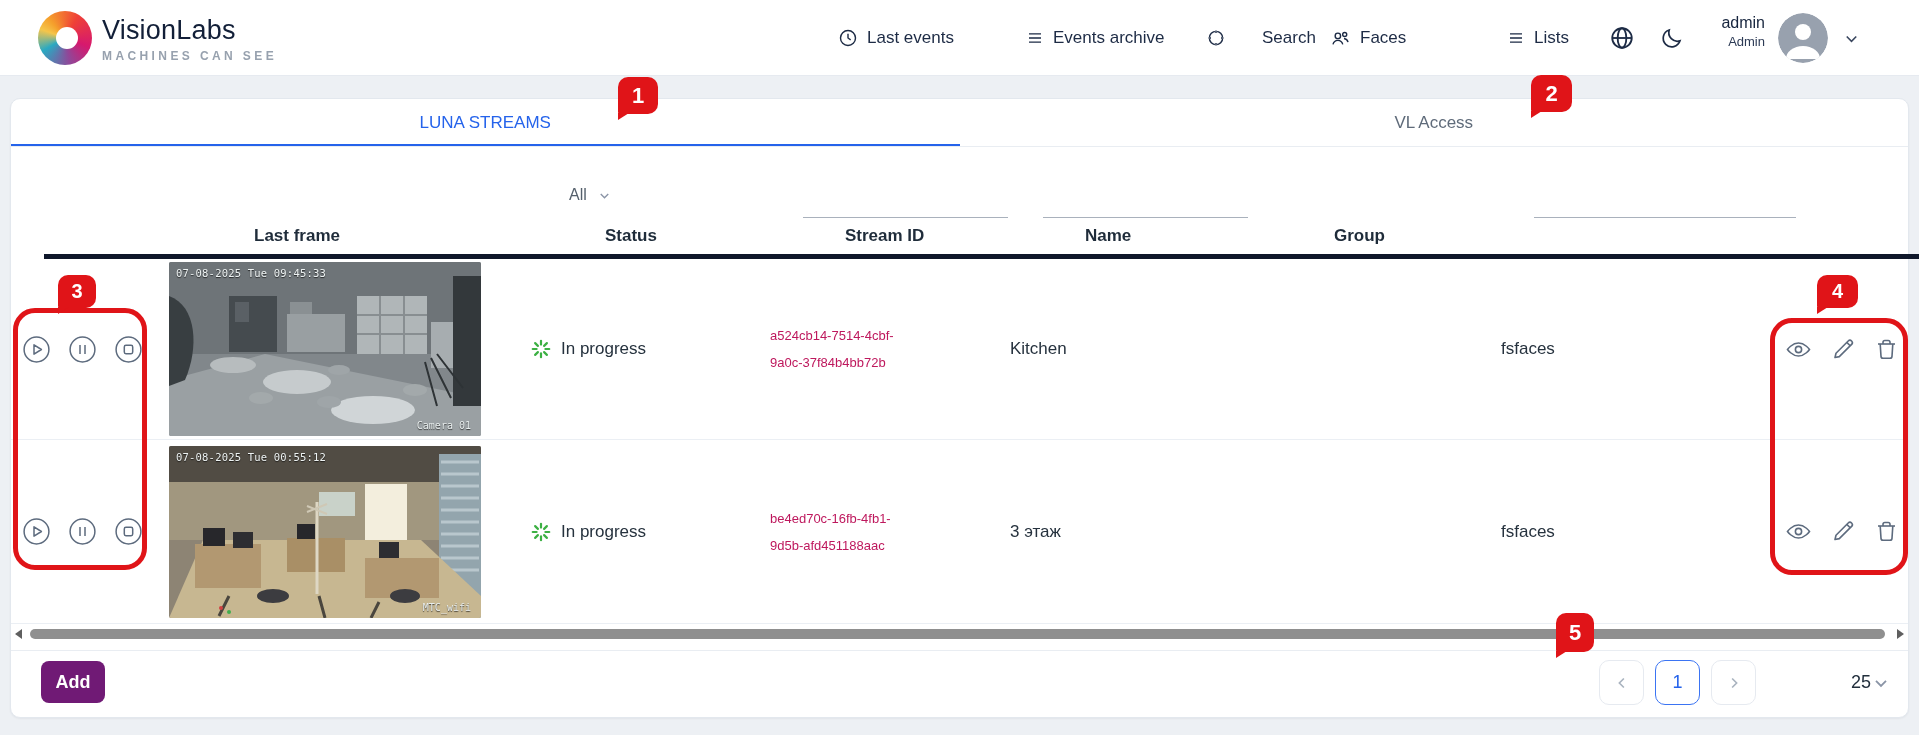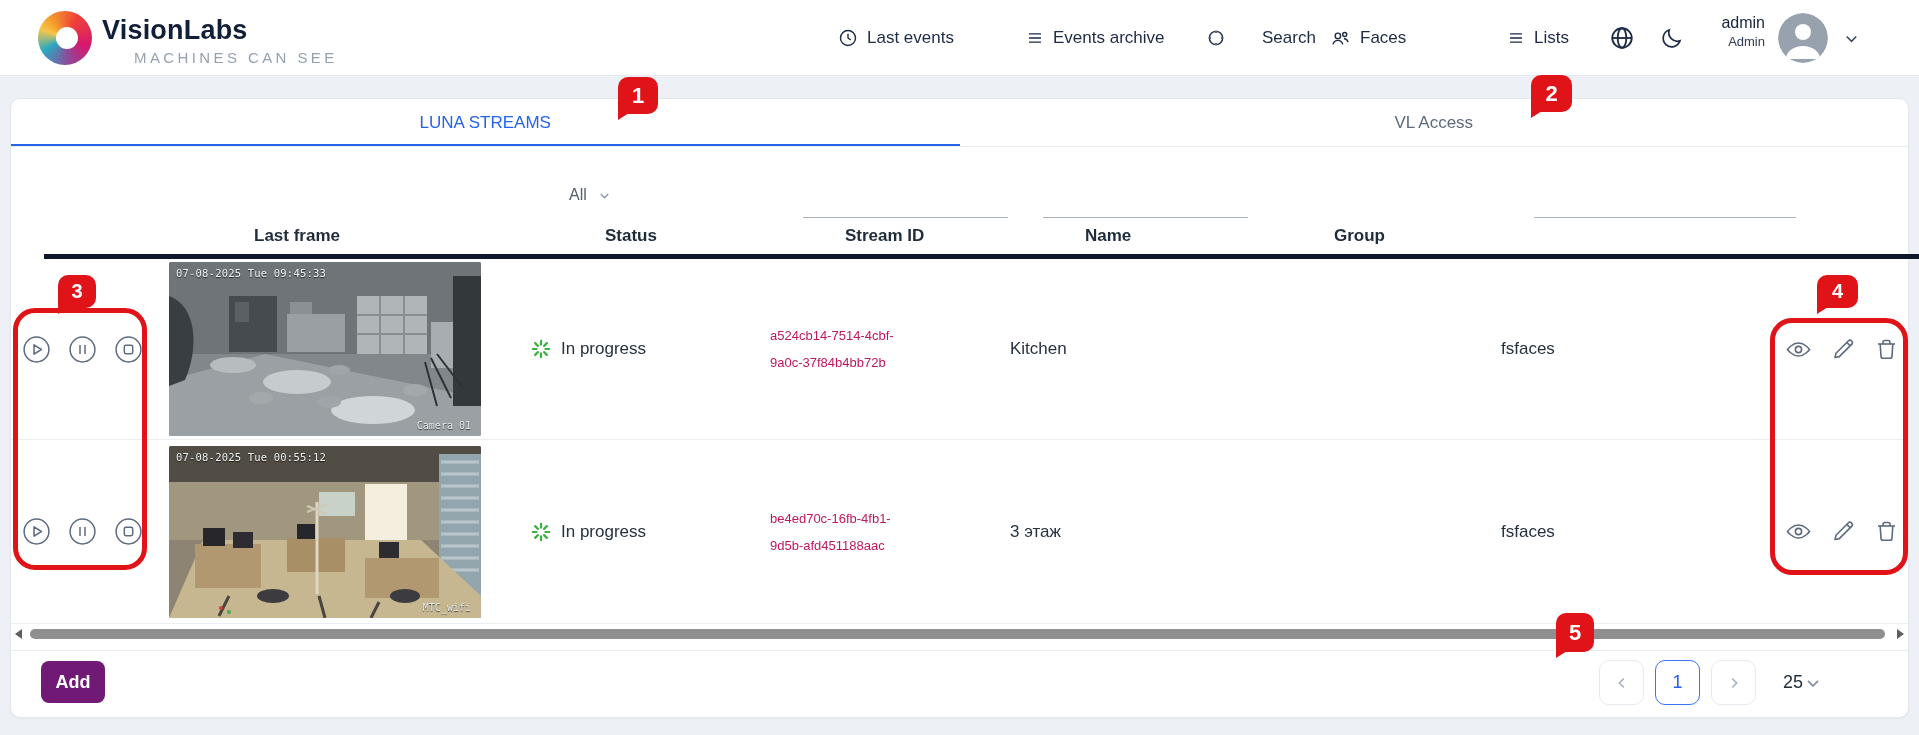--- a/index.html
+++ b/index.html
@@ -11,22 +11,22 @@
     color:#26323e;
   }
   svg { display:block; }
 
   
   .navbar { position:absolute; left:0; top:0; width:1919px; height:76px; background:#fff; border-bottom:1px solid #e6eaf0; z-index:10; }
   .logo-mark { position:absolute; left:38px; top:11px; width:54px; height:54px; border-radius:50%;
     background:conic-gradient(from -40deg,#f5a02c,#ef4136 70deg,#d6186e 150deg,#8f4899 210deg,#2aa9c2 280deg,#f5c54a 330deg,#f5a02c); }
   .logo-hole { position:absolute; left:18px; top:16px; width:22px; height:22px; background:#fff; border-radius:50%; }
   .brand-text { position:absolute; left:102px; top:15px; }
-  .brand-name { font-size:27px; font-weight:700; color:#121f38; letter-spacing:.2px; }
-  .brand-tagline { margin-top:3px; font-size:15px; letter-spacing:3.4px; color:#97a1ae; font-weight:400;margin-left:32px; }
+  .brand-name { font-size:27px; font-weight:400; color:#121f38; letter-spacing:.2px; }
+  .brand-tagline { margin-top:3px; font-size:12px; letter-spacing:3.4px; color:#97a1ae; font-weight:700; }
   .nav-item { position:absolute; top:0; height:76px; display:flex; align-items:center; gap:9px; font-size:17px; color:#1d2b45; cursor:pointer; }
   .nav-item svg { stroke:#1d2b45; }
   .ni-1{left:838px;} .ni-2{left:1026px;} .ni-3{left:1206px;gap:36px;} .ni-4{left:1330px;} .ni-5{left:1507px;}
   .icon-btn { position:absolute; top:24px; width:28px; height:28px; display:flex; align-items:center; justify-content:center; cursor:pointer; }
   .globe-btn{left:1608px;} .moon-btn{left:1658px;}
   .user-names { position:absolute; left:1688px; top:14px; width:77px; text-align:right; }
   .user-name { font-size:16px; color:#16243d; }
   .user-role { font-size:13px; color:#2c3a55; margin-top:2px; }
   .avatar { position:absolute; left:1778px; top:13px; width:50px; height:50px; border-radius:50%; overflow:hidden; cursor:pointer; }
   .user-chevron { position:absolute; left:1842px; top:29px; cursor:pointer; }
@@ -83,21 +83,21 @@
 
   
   .cfooter { position:absolute; left:0; top:551px; width:100%; height:68px; border-top:1px solid #e9edf2; }
   .add-btn { position:absolute; left:30px; top:10px; width:64px; height:42px; border:none; border-radius:8px;
     background:#701a75; color:#fff; font-size:18px; font-weight:600; font-family:inherit; cursor:pointer; }
   .pg-btn { position:absolute; top:9px; width:45px; height:45px; border-radius:10px; background:#fff;
     border:1px solid #e6eaf0; display:flex; align-items:center; justify-content:center; cursor:pointer; }
   .pg-prev { left:1588px; } .pg-next { left:1700px; }
   .pg-page { left:1644px; border:1px solid #3b74f3; color:#2563eb; font-size:18px; }
   .page-size { position:absolute; left:1768px; top:9px; width:116px; height:45px; display:flex; align-items:center;
-    justify-content:flex-start; padding:0 4px; cursor:pointer; }
+    justify-content:flex-end; padding:0 4px; cursor:pointer; }
   .ps-value { font-size:18px; color:#222f3d; }
 
   
   .badge { position:absolute; background:#e01418; color:#fff; font-weight:700; font-size:22px;
     display:flex; align-items:center; justify-content:center; border-radius:10px 10px 10px 2px; z-index:50; }
   .badge::after { content:""; position:absolute; left:0; bottom:-6px; width:11px; height:7px; background:#e01418;
     clip-path:polygon(0 0,100% 0,0 100%); }
   .b1 { left:618px; top:77px;  width:40px; height:37px; }
   .b2 { left:1531px; top:75px; width:41px; height:37px; }
   .b3 { left:58px;  top:275px; width:38px; height:33px; font-size:20px; }

